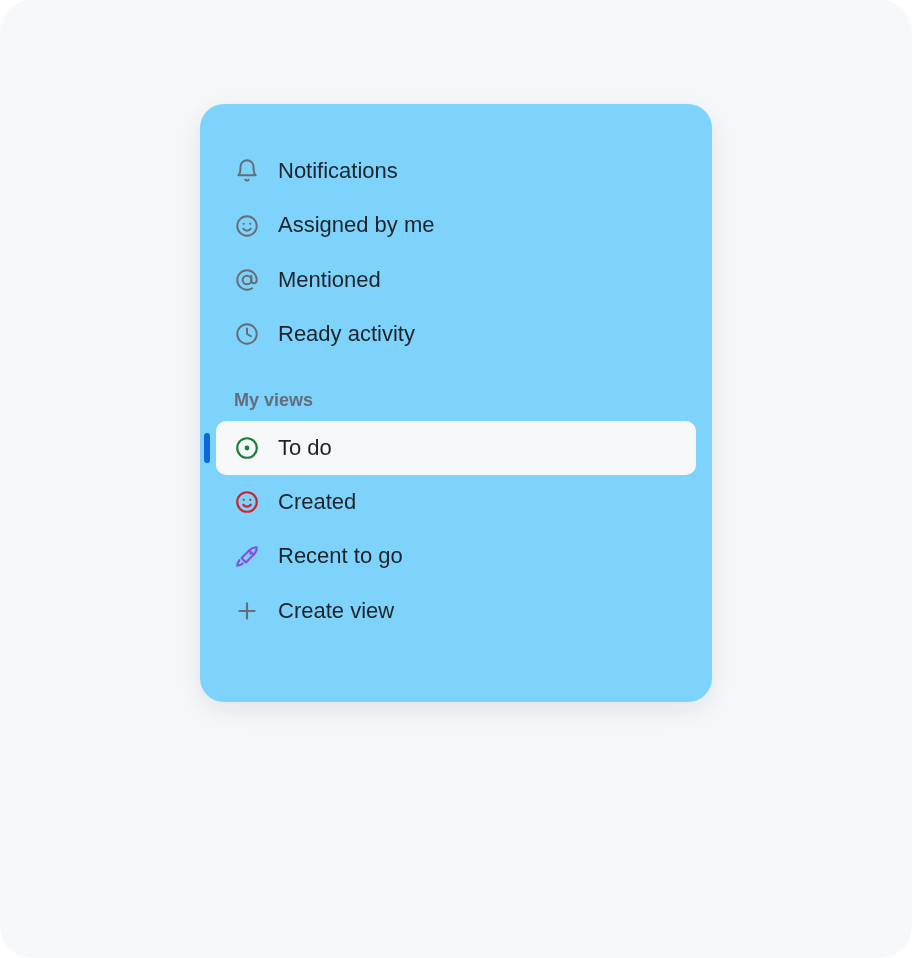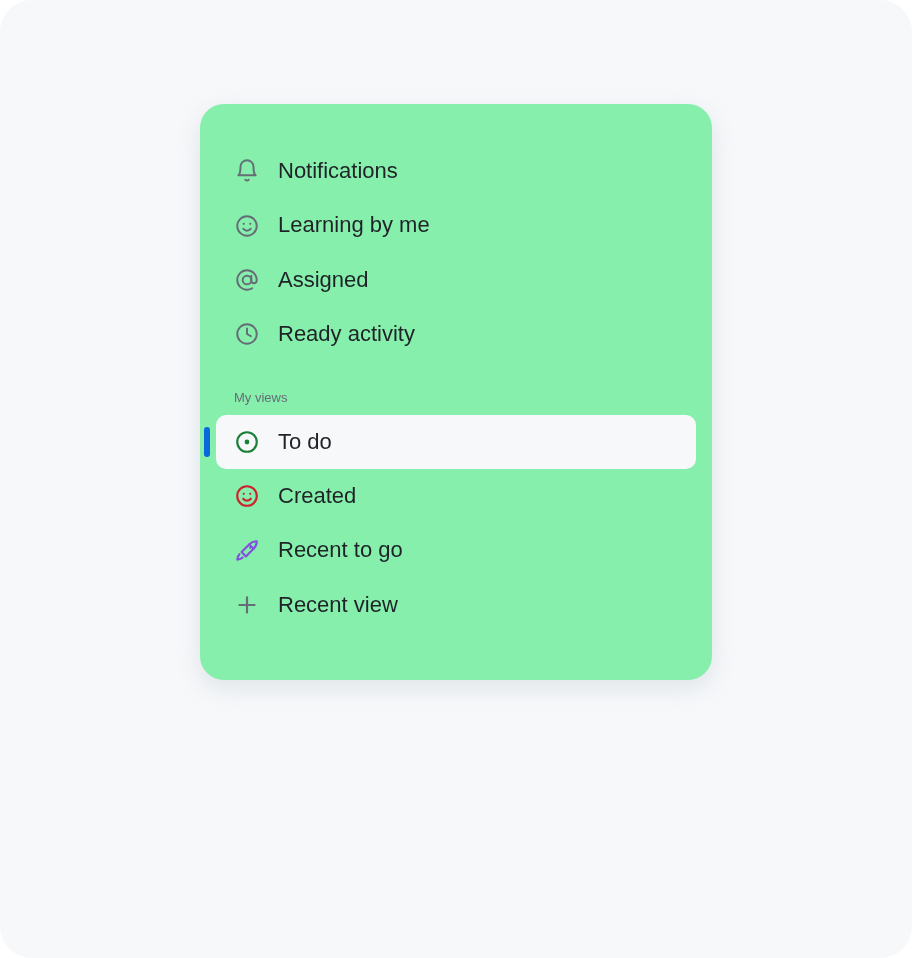--- a/index.html
+++ b/index.html
@@ -12,24 +12,24 @@
     width:912px; height:958px;
     background:#f6f8fa;
     border-radius:32px;
     display:flex;
     align-items:flex-start;
     justify-content:center;
     padding-top:104px;
   }
   .panel {
     width:512px;
-    background:#86efac;
+    background:#7dd3fc;
     border-radius:24px;
     box-shadow:0 8px 24px rgba(140,149,159,0.2);
-    padding:40px 16px 48px 16px;
+    padding:40px 16px 64px 16px;
     position:relative;
   }
   .item {
     display:flex;
     align-items:center;
     gap:18px;
     padding:14px 18px;
     border-radius:10px;
     font-size:22px;
     color:#1f2328;
@@ -44,22 +44,22 @@
   .item .indicator {
     position:absolute;
     left:-12px;
     top:12px;
     bottom:12px;
     width:6px;
     background:#0969da;
     border-radius:6px;
   }
   .section-header {
-    font-size:13px;
-    font-weight:400;
+    font-size:18px;
+    font-weight:700;
     color:#656d76;
     padding:28px 18px 10px 18px;
   }
   .icon {
     width:26px;
     height:26px;
     flex:0 0 26px;
     display:flex;
     align-items:center;
     justify-content:center;
@@ -90,31 +90,31 @@
 
     <div class="item">
       <span class="icon">
         <svg viewBox="0 0 24 24" fill="none" stroke-width="1.8" class="gray-stroke" stroke-linecap="round">
           <circle cx="12" cy="12" r="9"></circle>
           <circle cx="9" cy="10" r="1" fill="#656d76" stroke="none"></circle>
           <circle cx="15" cy="10" r="1" fill="#656d76" stroke="none"></circle>
           <path d="M8.5 14.5c1 1.2 2.2 1.8 3.5 1.8s2.5-.6 3.5-1.8"></path>
         </svg>
       </span>
-      <span class="label">Learning by me</span>
+      <span class="label">Assigned by me</span>
     </div>
 
     <div class="item">
       <span class="icon">
         <svg viewBox="0 0 24 24" fill="none" stroke-width="1.8" class="gray-stroke" stroke-linecap="round">
           <circle cx="12" cy="12" r="4"></circle>
           <path d="M16 8v4.5c0 1.4 1 2.5 2.3 2.5 1.4 0 2.7-1.2 2.7-3 0-5-4-9-9-9S3 7 3 12s4 9 9 9c1.8 0 3.4-.5 4.8-1.4"></path>
         </svg>
       </span>
-      <span class="label">Assigned</span>
+      <span class="label">Mentioned</span>
     </div>
 
     <div class="item">
       <span class="icon">
         <svg viewBox="0 0 24 24" fill="none" stroke-width="1.8" class="gray-stroke" stroke-linecap="round" stroke-linejoin="round">
           <circle cx="12" cy="12" r="9"></circle>
           <path d="M12 7v5l3.5 2"></path>
         </svg>
       </span>
       <span class="label">Ready activity</span>
@@ -156,17 +156,17 @@
       </span>
       <span class="label">Recent to go</span>
     </div>
 
     <div class="item">
       <span class="icon">
         <svg viewBox="0 0 24 24" fill="none" stroke-width="2" class="gray-stroke" stroke-linecap="round">
           <path d="M12 5v14M5 12h14"></path>
         </svg>
       </span>
-      <span class="label">Recent view</span>
+      <span class="label">Create view</span>
     </div>
 
   </div>
 </div>
 
 </body></html>

